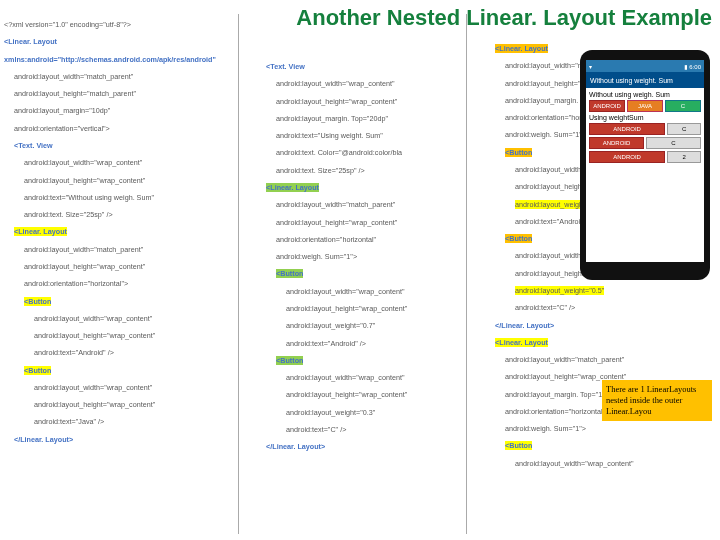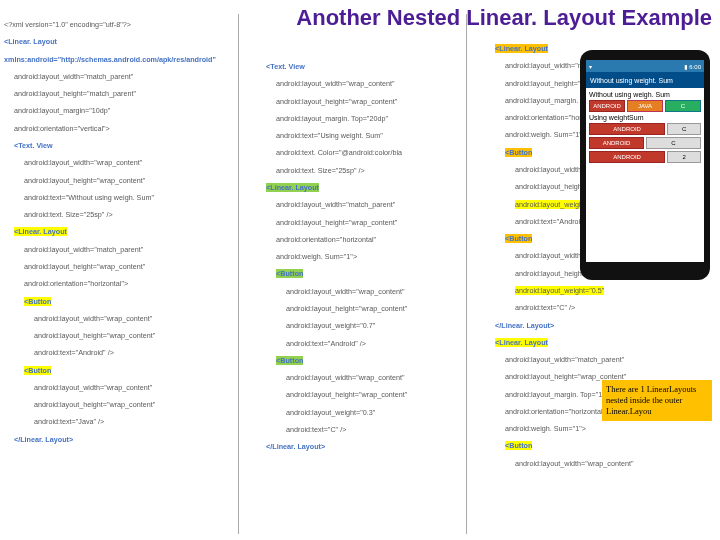--- a/index.html
+++ b/index.html
@@ -1,17 +1,17 @@
 <!DOCTYPE html>
 <html><head>
 <meta charset="utf-8">
 <style>
   * { margin: 0; padding: 0; box-sizing: border-box; }
   body { width: 720px; height: 540px; font-family: Arial, sans-serif; background: #fff; position: relative; overflow: hidden; }
-  .title { position: absolute; top: 5px; right: 8px; font-size: 22px; font-weight: bold; color: #4c1d95; }
+  .title { position: absolute; top: 5px; right: 8px; font-size: 22px; font-weight: bold; color: #15803d; }
   .columns { display: flex; width: 100%; height: 100%; padding-top: 14px; }
   .col { font-size: 7.2px; line-height: 2.4; padding: 2px 4px; flex: 1; }
   .col1 { flex: 1.15; }
   .col2 { flex: 1.0; }
   .col3 { flex: 1.0; position: relative; }
   .blue { color: #4472c4; font-weight: bold; }
   .gray { color: #595959; }
   .ind1 { padding-left: 10px; }
   .ind2 { padding-left: 20px; }
   .ind3 { padding-left: 30px; }

